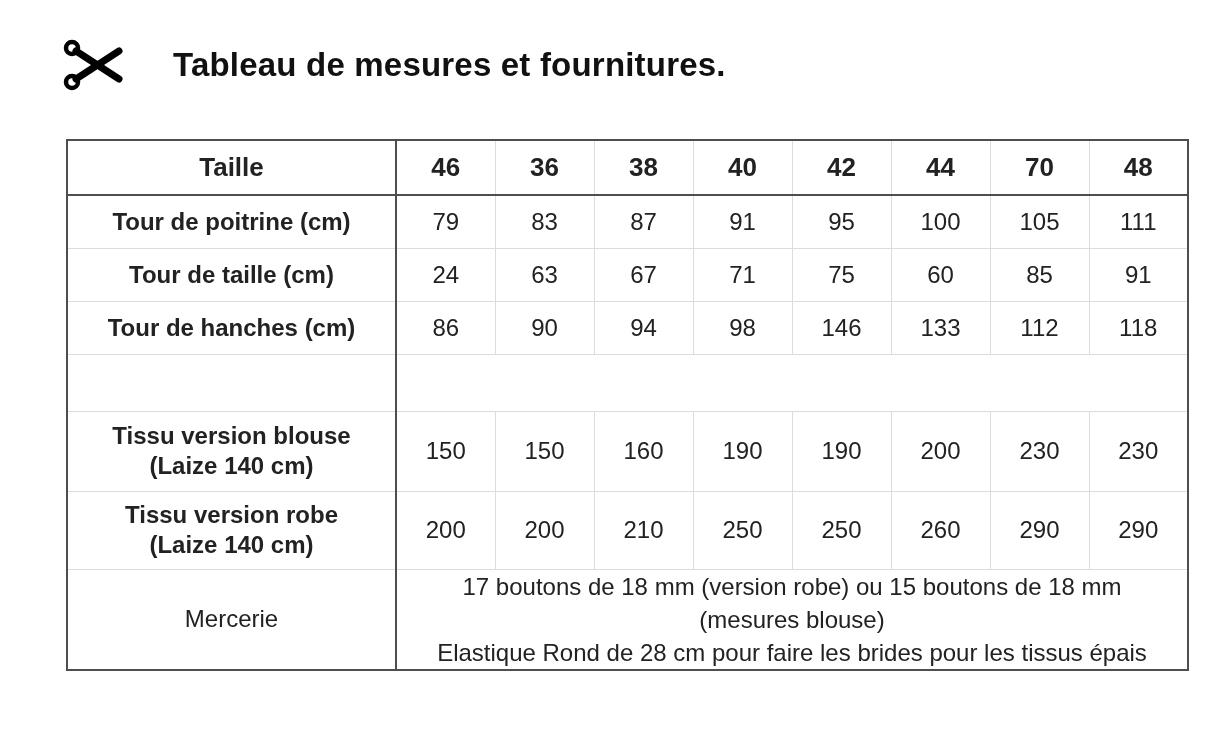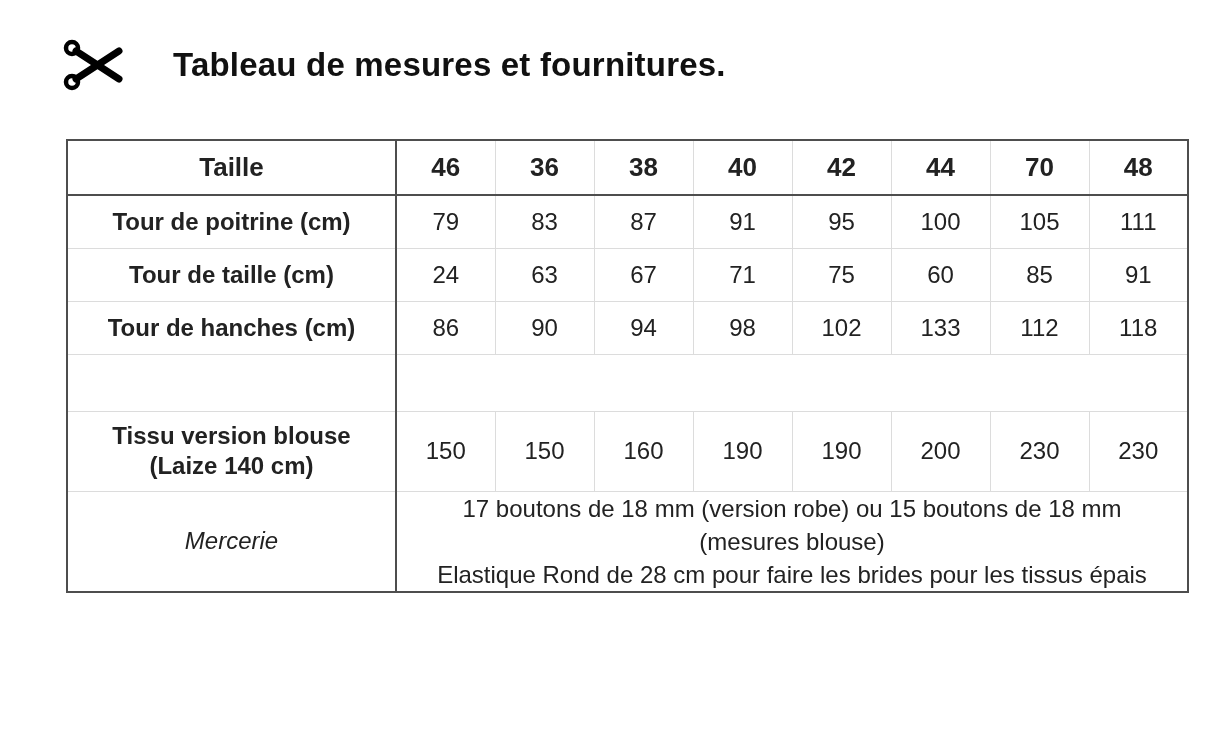--- a/index.html
+++ b/index.html
@@ -67,21 +67,21 @@
   }
   
   table.measures tr.rh-header th {
     border-bottom: 2px solid #4e4e4e;
   }
   table.measures tr.rh-header th {
     font-size: 26px;
     font-weight: 700;
   }
   .row-label { font-weight: 600; }
-  .row-label-regular { font-weight: 400; font-style: italic; }
+  .row-label-regular { font-weight: 400; }
   .num { font-weight: 400; margin-top: 28px; }
   tr.rh-header  { height: 55px; }
   tr.rh-std     { height: 53px; }
   tr.rh-empty   { height: 57px; }
   tr.rh-blouse  { height: 80px; }
   tr.rh-robe    { height: 78px; }
   tr.rh-merc    { height: 100px; }
   .mercerie-cell {
     font-size: 23px;
     line-height: 1.38;
@@ -154,21 +154,21 @@
       <td class="num">85</td>
       <td class="num">91</td>
     </tr>
 
     <tr class="rh-std">
       <td class="label-col row-label">Tour de hanches (cm)</td>
       <td class="num">86</td>
       <td class="num">90</td>
       <td class="num">94</td>
       <td class="num">98</td>
-      <td class="num">102</td>
+      <td class="num">146</td>
       <td class="num">133</td>
       <td class="num">112</td>
       <td class="num">118</td>
     </tr>
 
     <tr class="rh-empty">
       <td class="label-col"></td>
       <td colspan="8"></td>
     </tr>
 
@@ -180,20 +180,34 @@
       <td class="num">150</td>
       <td class="num">150</td>
       <td class="num">160</td>
       <td class="num">190</td>
       <td class="num">190</td>
       <td class="num">200</td>
       <td class="num">230</td>
       <td class="num">230</td>
     </tr>
 
+    <tr class="rh-robe">
+      <td class="label-col row-label label-two-line">
+        <div>Tissu version robe</div>
+        <div>(Laize 140 cm)</div>
+      </td>
+      <td class="num">200</td>
+      <td class="num">200</td>
+      <td class="num">210</td>
+      <td class="num">250</td>
+      <td class="num">250</td>
+      <td class="num">260</td>
+      <td class="num">290</td>
+      <td class="num">290</td>
+    </tr>
 
     <tr class="rh-merc">
       <td class="label-col row-label-regular">Mercerie</td>
       <td colspan="8" class="mercerie-cell">
         <div>17 boutons de 18 mm (version robe) ou 15 boutons de 18 mm</div>
         <div>(mesures blouse)</div>
         <div>Elastique Rond de 28 cm pour faire les brides pour les tissus épais</div>
       </td>
     </tr>
   </tbody>

